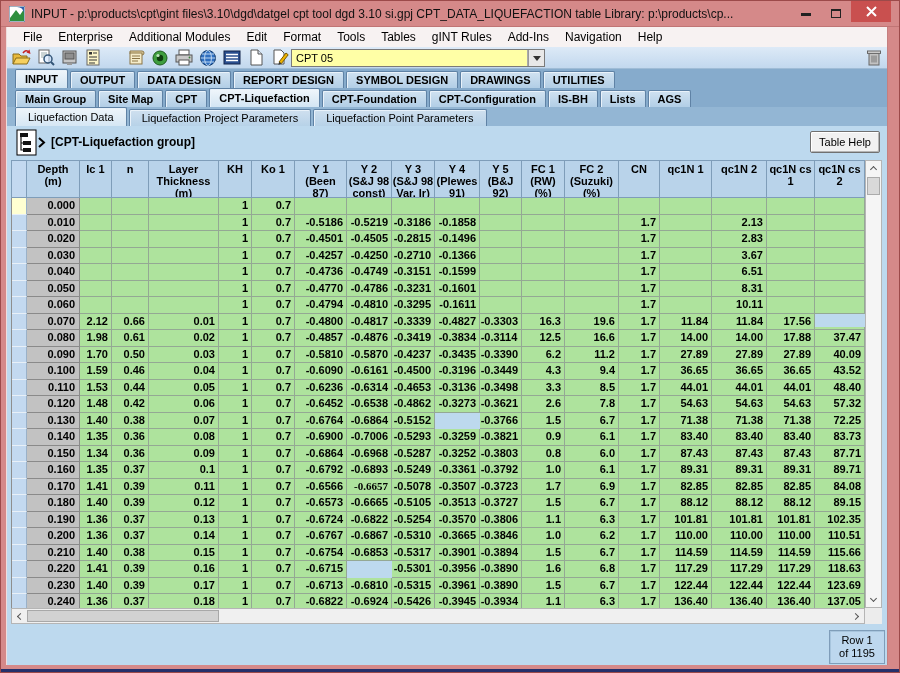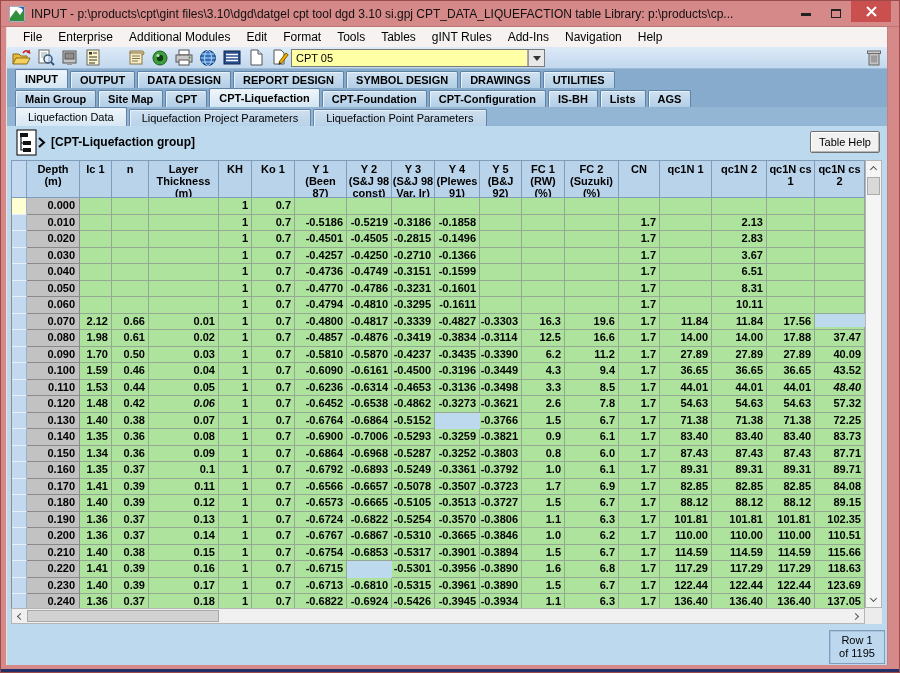--- a/index.html
+++ b/index.html
@@ -580,28 +580,28 @@
             <div class="td" style="width: 45px;">-0.6314</div>
             <div class="td" style="width: 43px;">-0.4653</div>
             <div class="td" style="width: 45px;">-0.3136</div>
             <div class="td" style="width: 42px;">-0.3498</div>
             <div class="td" style="width: 43px;">3.3</div>
             <div class="td" style="width: 54px;">8.5</div>
             <div class="td" style="width: 41px;">1.7</div>
             <div class="td" style="width: 52px;">44.01</div>
             <div class="td" style="width: 55px;">44.01</div>
             <div class="td" style="width: 48px;">44.01</div>
-            <div class="td" style="width: 50px; font-style: italic;">48.40</div>
+            <div class="td" style="width: 50px;">48.40</div>
           </div>
           <div class="tr">
             <div class="td sel"></div>
             <div class="td depth" style="width: 53px;">0.120</div>
             <div class="td" style="width: 32px;">1.48</div>
             <div class="td" style="width: 37px;">0.42</div>
-            <div class="td" style="width: 70px; font-style: italic;">0.06</div>
+            <div class="td" style="width: 70px;">0.06</div>
             <div class="td" style="width: 33px;">1</div>
             <div class="td" style="width: 43px;">0.7</div>
             <div class="td" style="width: 52px;">-0.6452</div>
             <div class="td" style="width: 45px;">-0.6538</div>
             <div class="td" style="width: 43px;">-0.4862</div>
             <div class="td" style="width: 45px;">-0.3273</div>
             <div class="td" style="width: 42px;">-0.3621</div>
             <div class="td" style="width: 43px;">2.6</div>
             <div class="td" style="width: 54px;">7.8</div>
             <div class="td" style="width: 41px;">1.7</div>
@@ -696,21 +696,21 @@
           </div>
           <div class="tr">
             <div class="td sel"></div>
             <div class="td depth" style="width: 53px;">0.170</div>
             <div class="td" style="width: 32px;">1.41</div>
             <div class="td" style="width: 37px;">0.39</div>
             <div class="td" style="width: 70px;">0.11</div>
             <div class="td" style="width: 33px;">1</div>
             <div class="td" style="width: 43px;">0.7</div>
             <div class="td" style="width: 52px;">-0.6566</div>
-            <div class="td" style="width: 45px;">-0.6657</div>
+            <div class="td" style="width: 45px; font-family: Liberation Serif, serif;">-0.6657</div>
             <div class="td" style="width: 43px;">-0.5078</div>
             <div class="td" style="width: 45px;">-0.3507</div>
             <div class="td" style="width: 42px;">-0.3723</div>
             <div class="td" style="width: 43px;">1.7</div>
             <div class="td" style="width: 54px;">6.9</div>
             <div class="td" style="width: 41px;">1.7</div>
             <div class="td" style="width: 52px;">82.85</div>
             <div class="td" style="width: 55px;">82.85</div>
             <div class="td" style="width: 48px;">82.85</div>
             <div class="td" style="width: 50px;">84.08</div>

